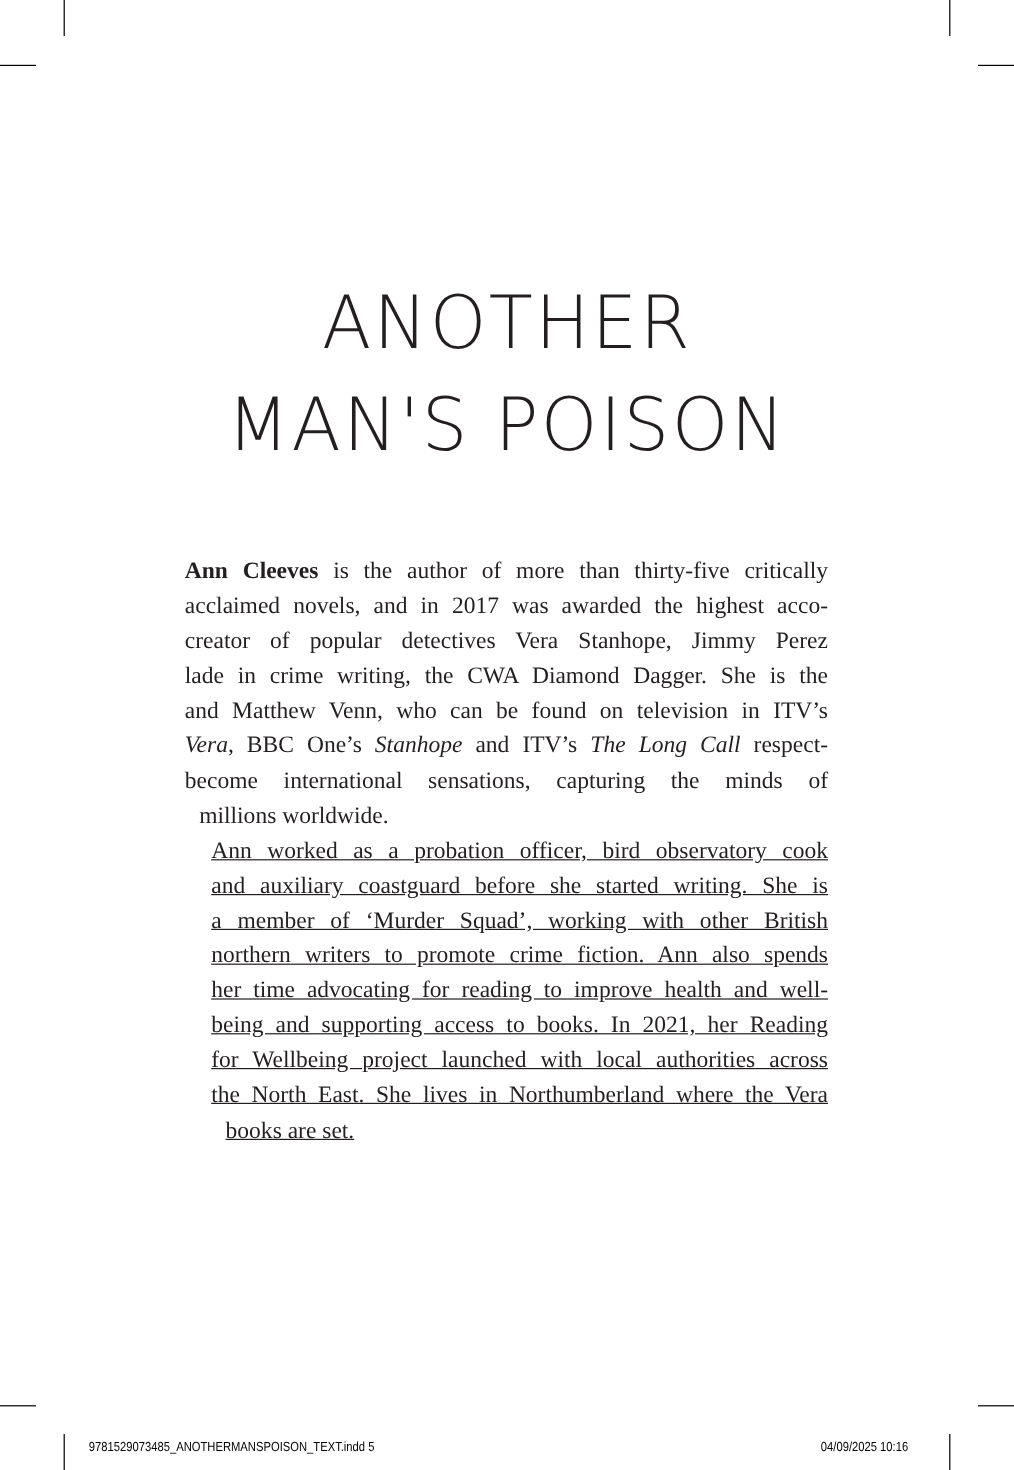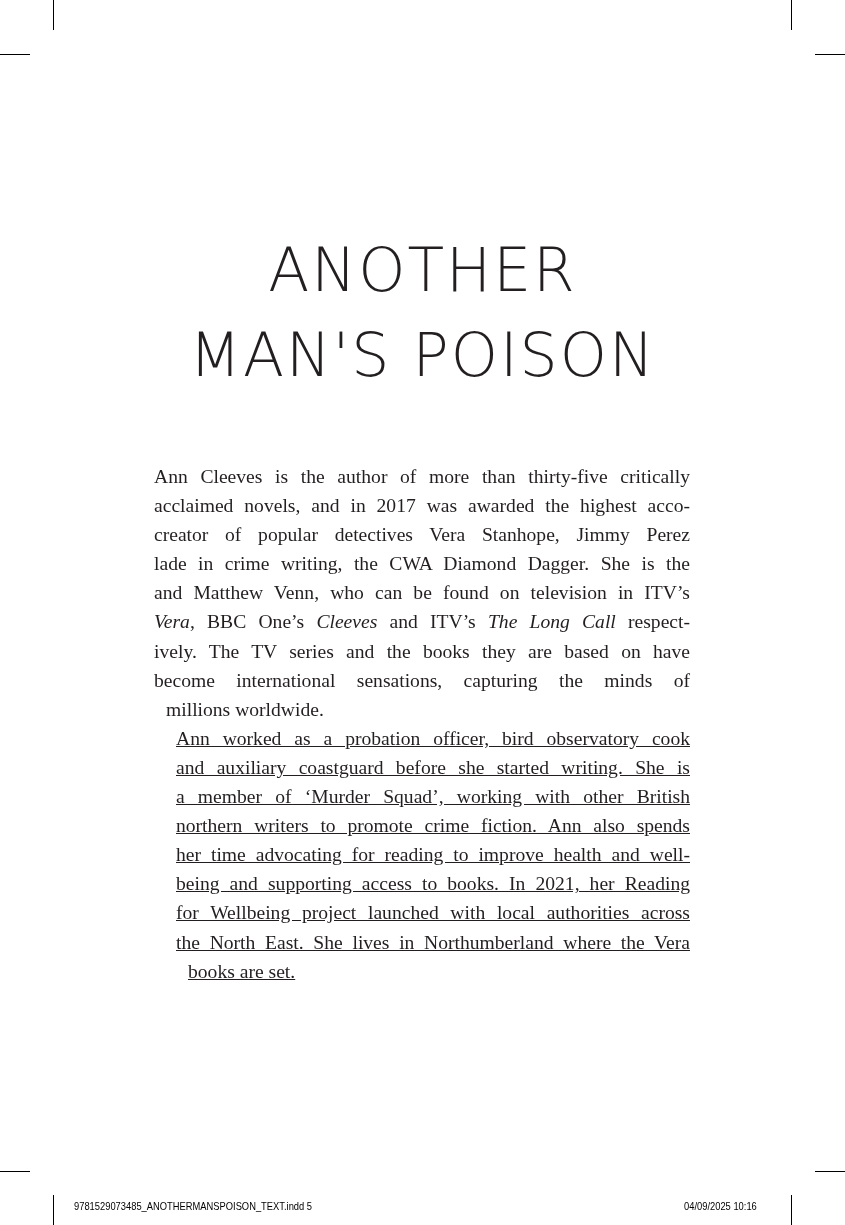--- a/index.html
+++ b/index.html
@@ -17,21 +17,21 @@
   .t2 { top: 325px; }
   .body {
     position: absolute; left: 154px; width: 536px; top: 462px;
     font-family: "Liberation Serif", serif; font-size: 19.6px; line-height: 29.1px;
     text-align: justify; color: #231f20;
   }
   .body p { margin: 0; }
   .body p.indent { text-indent: 22px; text-decoration: underline; }
   .body .line { display: block; text-align: justify; text-align-last: justify; white-space: nowrap; }
   .body .last { text-align-last: left; margin-left: 12px; }
-  .body b { font-weight: normal; margin-top: 40px; }
+  .body b { font-weight: bold; margin-top: 40px; }
   .body i { }
   .contact { margin-top: 29px !important; }
   .slug {
     position: absolute; top: 1200px; font-family: "Liberation Sans", sans-serif;
     font-size: 11px; color: #000; transform: scaleX(0.85); transform-origin: left center;
   }
   .slug-left { left: 74px; }
   .slug-right { left: 684px; }
 </style>
 </head>
@@ -49,22 +49,21 @@
 <div class="title t1">ANOTHER</div>
 <div class="title t2">MAN'S POISON</div>
 
 <div class="body">
   <p id="p1">
       <span class="line"><b>Ann Cleeves</b><span> is the author of more than thirty-five critically</span></span>
       <span class="line"><span>acclaimed novels, and in 2017 was awarded the highest acco-</span></span>
       <span class="line"><span>creator of popular detectives Vera Stanhope, Jimmy Perez</span></span>
       <span class="line"><span>lade in crime writing, the CWA Diamond Dagger. She is the</span></span>
       <span class="line"><span>and Matthew Venn, who can be found on television in ITV’s</span></span>
-      <span class="line"><i>Vera</i><span>, BBC One’s </span><i>Cleeves</i><span> and ITV’s </span><i>The Long Call</i><span> respect-</span></span>
-      <span class="line"><span>ively. The TV series and the books they are based on have</span></span>
+      <span class="line"><i>Vera</i><span>, BBC One’s </span><i>Stanhope</i><span> and ITV’s </span><i>The Long Call</i><span> respect-</span></span>
       <span class="line"><span>become international sensations, capturing the minds of</span></span>
       <span class="line last"><span>millions worldwide.</span></span>
     </p>
   <p class="indent" id="p2">
       <span class="line">Ann worked as a probation officer, bird observatory cook</span>
       <span class="line">and auxiliary coastguard before she started writing. She is</span>
       <span class="line">a member of ‘Murder Squad’, working with other British</span>
       <span class="line">northern writers to promote crime fiction. Ann also spends</span>
       <span class="line">her time advocating for reading to improve health and well-</span>
       <span class="line">being and supporting access to books. In 2021, her Reading</span>

